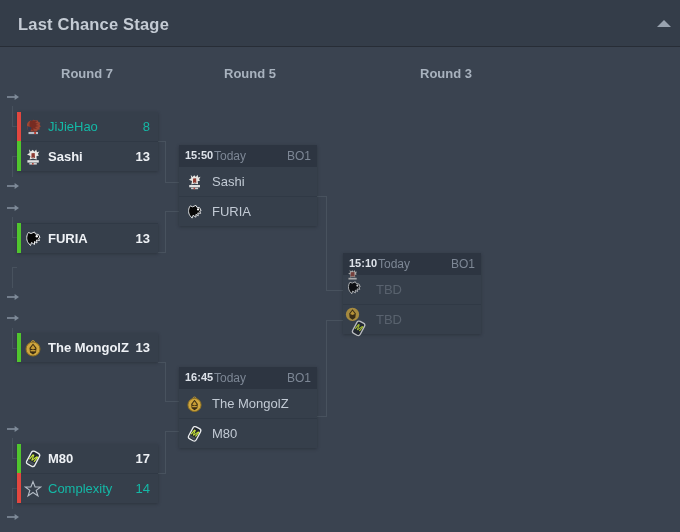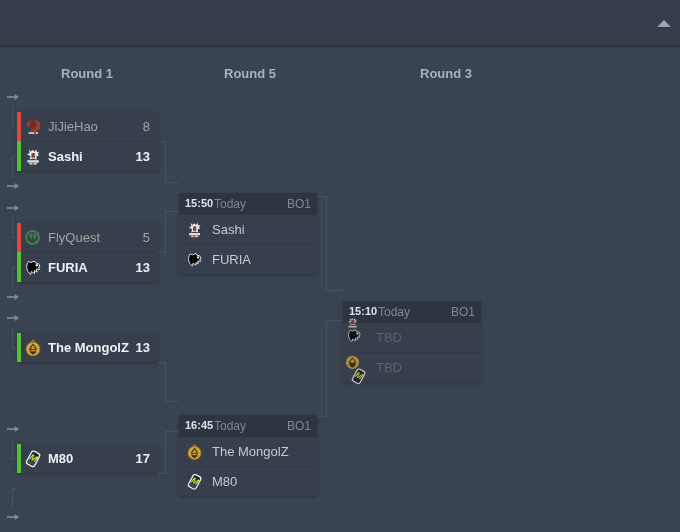--- a/index.html
+++ b/index.html
@@ -15,44 +15,45 @@
   .r1row{position:relative;height:29px;display:flex;align-items:center;box-sizing:border-box;}
   .r1row.sep{border-top:1px solid #303945;height:30px;}
   .r1row.sep .bar{top:-1px;}
   .bar{position:absolute;left:0;top:0;bottom:0;width:4px;}
   .bar.w{background:#50c52e;}
   .bar.l{background:#e2473f;}
   .lg{position:absolute;left:7px;top:50%;transform:translateY(-50%);width:18px;height:18px;}
   .nm{position:absolute;left:31px;font-size:13px;white-space:nowrap;}
   .sc{position:absolute;right:8px;font-size:13px;}
   .win{color:#eef1f5;font-weight:bold;}
-  .los{color:#a3a3a3;}
-  
-  .mbox{width:138px;background:#363f4b;box-shadow:0 1px 3px rgba(20,24,30,.35);margin-top:48px;}
+  .los{color:#14b8a6;}
+  
+  .mbox{width:138px;background:#363f4b;box-shadow:0 1px 3px rgba(20,24,30,.35);}
   .mhead{height:22px;background:#2d3541;position:relative;}
   .mhead .t1{position:absolute;left:6px;top:4px;font-size:11px;font-weight:bold;color:#dde2e9;}
   .mhead .t2{position:absolute;left:35px;top:4px;font-size:12px;color:#7d8795;}
   .mhead .t3{position:absolute;right:6px;top:4px;font-size:12px;color:#7d8795;}
   .mrow{position:relative;height:29px;box-sizing:border-box;display:flex;align-items:center;}
   .mrow.sep{border-top:1px solid #303945;height:30px;}
   .mrow .lg{left:7px;width:16px;height:16px;}
   .mrow .nm{left:33px;color:#c2cad4;}
   .tbd{color:#59626e !important;text-align:center;}
   
   .ln{background:#48525e;}
   
   .arr{width:12px;height:8px;}
 </style>
 </head>
 <body>
   <div class="abs hdr">
+    <span class="title">Last Chance Stage</span>
     <span class="tri"></span>
   </div>
 
-  <div class="abs rlabel" style="left:27px;">Round 1</div>
+  <div class="abs rlabel" style="left:27px;">Round 7</div>
   <div class="abs rlabel" style="left:190px;">Round 5</div>
   <div class="abs rlabel" style="left:352px;text-align:right;">Round 3</div>
 
   <div class="abs ln" style="left:12px;top:106px;width:1px;height:21px;"></div>
   <div class="abs ln" style="left:12px;top:126px;width:5px;height:1px;"></div>
 
   <div class="abs ln" style="left:12px;top:156px;width:1px;height:21px;"></div>
   <div class="abs ln" style="left:12px;top:156px;width:5px;height:1px;"></div>
 
   <div class="abs ln" style="left:12px;top:217px;width:1px;height:21px;"></div>
@@ -144,31 +145,20 @@
         <rect x="3.4" y="12.2" width="11.4" height="2.4" fill="#e2e2e2"></rect>
         <rect x="5.4" y="15" width="7.4" height="1.6" fill="#cfcfcf"></rect>
         <rect x="8" y="15" width="1.6" height="1.6" fill="#b04038"></rect>
       </svg>
       <span class="nm win">Sashi</span>
       <span class="sc win">13</span>
     </div>
   </div>
 
   <div class="abs m1box" style="top:223px;">
-    <div class="r1row">
-      <div class="bar l"></div>
-      <svg class="lg" viewBox="0 0 18 18">
-        <circle cx="8.6" cy="8.4" r="6.4" fill="none" stroke="#3f7d50" stroke-width="2.2"></circle>
-        <path d="M9.2 3.9 Q12.1 4.9 12.4 5.4 Q12.9 8.7 9.5 11.1 Z" fill="#3f7d50"></path>
-        <path d="M8.2 4.3 Q5.7 5.0 5.3 5.5 Q5.0 8.5 8.1 10.8 Z" fill="#3f7d50"></path>
-        <path d="M11.2 10.6 L14.9 14.7 L11.1 13.9 Z" fill="#3f7d50"></path>
-      </svg>
-      <span class="nm los">FlyQuest</span>
-      <span class="sc los">5</span>
-    </div>
     <div class="r1row sep">
       <div class="bar w"></div>
       <svg class="lg" viewBox="0 0 18 18">
         <path d="M4.5 2.5 L7 3.5 L10.5 2 L11.5 4 L14.5 4.5 L16 7.5 L14.5 8 L15.5 10.5 L12.5 10 L13 13 L10.5 11.5 L10.5 14.5 L7.5 12.5 L6.5 15.5 L4 12.5 C2 9.5 2.5 5 4.5 2.5 Z" fill="#070707" stroke="#e8eaec" stroke-width="1"></path>
         <circle cx="12.8" cy="6.3" r="1.2" fill="#fff"></circle>
       </svg>
       <span class="nm win">FURIA</span>
       <span class="sc win">13</span>
     </div>
   </div>
@@ -195,20 +185,28 @@
       <svg class="lg" viewBox="0 0 18 18">
         <g transform="rotate(28 9 9)">
           <rect x="4.5" y="1.5" width="9" height="14.5" rx="2.5" fill="#20262e" stroke="#e9ebee" stroke-width="1.4"></rect>
           <text x="9" y="11" font-family="Liberation Sans, sans-serif" font-size="9" font-weight="bold" font-style="italic" fill="#cdea3a" text-anchor="middle">M</text>
           <rect x="5.5" y="12" width="6.5" height="2.6" fill="#454d58"></rect>
         </g>
       </svg>
       <span class="nm win">M80</span>
       <span class="sc win">17</span>
     </div>
+    <div class="r1row sep">
+      <div class="bar l"></div>
+      <svg class="lg" viewBox="0 0 18 18">
+        <path d="M9 1.6 L11.1 7 L16.6 7 L12.2 10.4 L13.9 15.9 L9 12.5 L4.1 15.9 L5.8 10.4 L1.4 7 L6.9 7 Z" fill="none" stroke="#b3bbc5" stroke-width="1.15"></path>
+      </svg>
+      <span class="nm los">Complexity</span>
+      <span class="sc los">14</span>
+    </div>
   </div>
 
   <div class="abs mbox" style="left:179px;top:145px;">
     <div class="mhead">
       <span class="t1">15:50</span>
       <span class="t2">Today</span>
       <span class="t3">BO1</span>
     </div>
     <div class="mrow">
       <svg class="lg" style="width:17px;height:17px;" viewBox="0 0 18 18">

